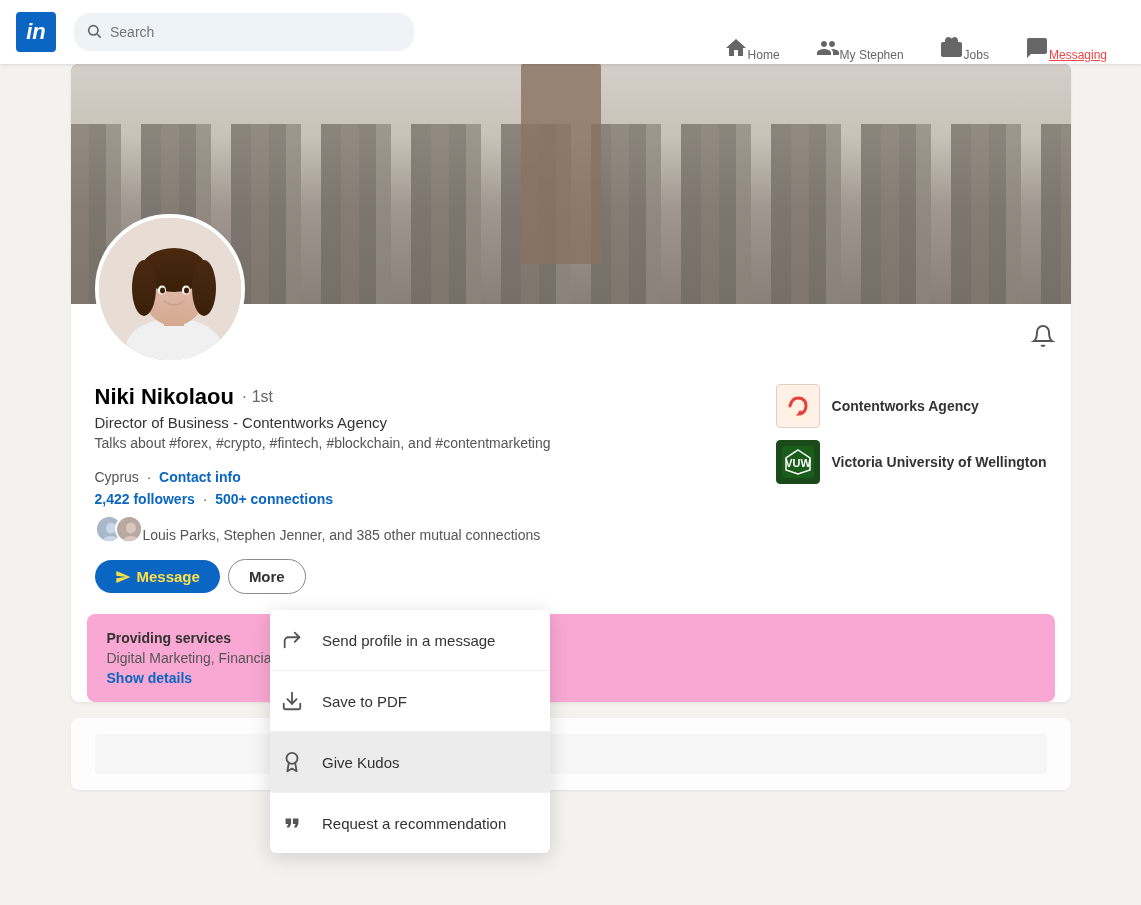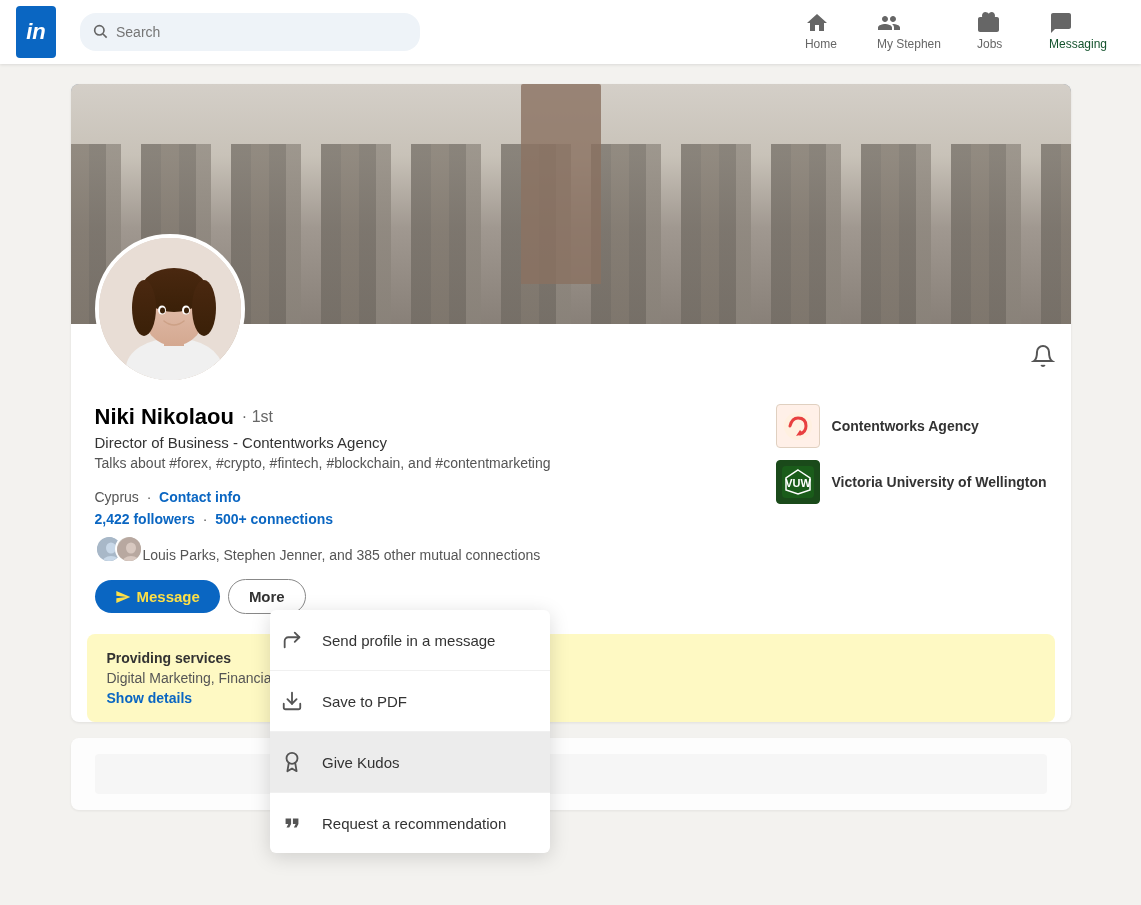--- a/index.html
+++ b/index.html
@@ -10,63 +10,62 @@
       background: #fff;
       height: 64px;
       display: flex;
       align-items: center;
       padding: 0 16px;
       box-shadow: 0 1px 3px rgba(0,0,0,0.1);
       position: relative;
       z-index: 10;
     }
     .navbar-logo {
-      width: 40px; height: 52px;
+      width: 40px; height: 40px;
       background: #0a66c2;
       border-radius: 4px;
       display: flex; align-items: center; justify-content: center;
       flex-shrink: 0;
-      margin-right: 24px;
+      margin-right: 18px;
     }
     .navbar-logo span {
       color: #fff; font-weight: 900; font-size: 22px; font-style: italic;
     }
     .search-bar {
       display: flex; align-items: center;
       background: #eef3f8;
       border-radius: 16px;
       padding: 0 12px;
       height: 38px;
       width: 340px;
       margin-right: auto;
     }
     .search-icon-wrap { color: #666; margin-right: 8px; font-size: 15px; }
     .search-input { border: none; background: transparent; outline: none; font-size: 14px; color: #333; width: 100%; }
     .nav-items {
       display: flex; align-items: center; gap: 0;
     }
     .nav-item {
-      display: flex; flex-direction: column; align-items: flex-start;
+      display: flex; flex-direction: row; align-items: flex-end;
       padding: 0 18px;
       height: 64px; justify-content: center;
       cursor: pointer;
       color: #666;
       font-size: 12px;
       border-bottom: 2px solid transparent;
       min-width: 72px;
     }
     .nav-item svg { width: 24px; height: 24px; margin-bottom: 2px; }
     .nav-item-label { font-size: 12px; }
     .nav-item.messaging .nav-item-label { color: #c37d16; }
 
     
     .main-content {
       max-width: 1000px;
       margin: 0 auto;
-      padding-top: 20px;
     }
 
     
     .profile-card {
       background: #fff;
       border-radius: 8px;
       overflow: visible;
       box-shadow: 0 1px 3px rgba(0,0,0,0.08);
       position: relative;
     }
@@ -214,21 +213,21 @@
       border: 1px solid #e0d0c0;
     }
     .company-logo-vuw {
       background: #1a4a1a;
       border: 1px solid #1a4a1a;
     }
     .company-name { font-size: 14px; font-weight: 600; color: #333; }
 
     
     .services-card {
-      background: #fef9c3;
+      background: #f9a8d4;
       border-radius: 8px;
       padding: 16px 20px;
       margin: 0 16px 16px;
       font-size: 14px;
     }
     .services-title { font-weight: 700; color: #333; margin-bottom: 4px; }
     .services-list { color: #555; margin-bottom: 4px; }
     .show-details { color: #0a66c2; font-weight: 600; cursor: pointer; }
     .dropdown-menu {
       position: absolute;
@@ -300,21 +299,21 @@
       <svg viewBox="0 0 24 24" fill="currentColor">
         <path d="M20 6h-2.18c.07-.44.18-.88.18-1.34C18 2.54 16.46 1 14.66 1c-1.3 0-2.4.8-3 1.99L12 3.7l-.66-1.71C10.74 1.8 9.64 1 8.34 1 6.54 1 5 2.54 5 4.66c0 .46.11.9.18 1.34H3c-1.1 0-2 .9-2 2v11c0 1.1.9 2 2 2h17c1.1 0 2-.9 2-2V8c0-1.1-.9-2-2-2z"></path>
       </svg>
       <span class="nav-item-label">Jobs</span>
     </div>
 
     <div class="nav-item messaging">
       <svg viewBox="0 0 24 24" fill="currentColor">
         <path d="M20 2H4c-1.1 0-2 .9-2 2v18l4-4h14c1.1 0 2-.9 2-2V4c0-1.1-.9-2-2-2z"></path>
       </svg>
-      <span class="nav-item-label" style="color:#14532d;">Messaging</span>
+      <span class="nav-item-label" style="color:#ef4444;text-decoration:underline;">Messaging</span>
     </div>
   </div>
 </nav>
 
 <div class="main-content">
 
   <div class="profile-card">
 
     <div class="cover-photo">
       <div class="cover-art"></div>

